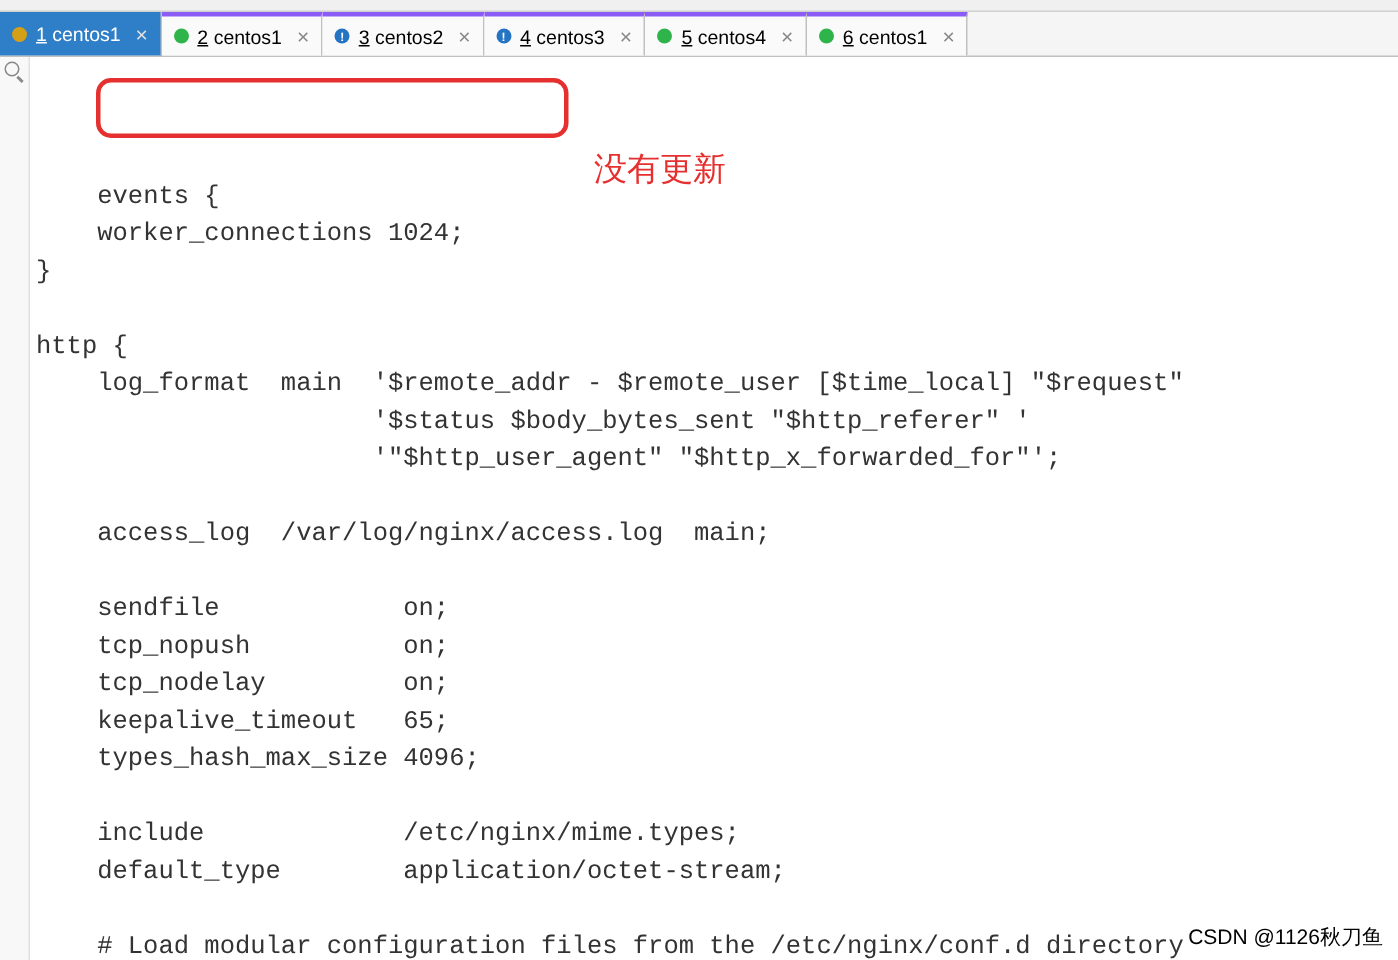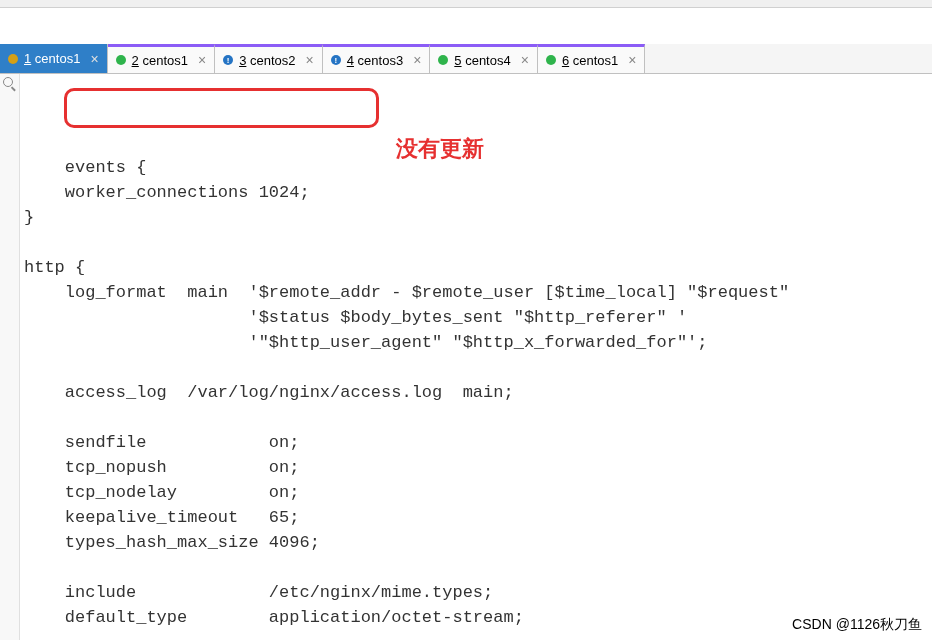--- a/index.html
+++ b/index.html
@@ -14,21 +14,20 @@
     .top-border {
       height: 8px;
       background: #f0f0f0;
       border-bottom: 1px solid #d0d0d0;
     }
     .tab-bar {
       display: flex;
       background: #f5f5f5;
       height: 30px;
       border-bottom: 1px solid #c0c0c0;
-      margin-top: 36px;
     }
     .tab {
       display: flex;
       align-items: center;
       padding: 0 8px;
       border-right: 1px solid #c0c0c0;
       border-top: 3px solid #8b5cf6;
       background: #fafafa;
       cursor: pointer;
       gap: 6px;
@@ -121,21 +120,20 @@
       border: 3px solid #e63030;
       border-radius: 10px;
       pointer-events: none;
     }
     .annotation {
       position: absolute;
       color: #e63030;
       font-family: "Microsoft YaHei", Arial, sans-serif;
       font-size: 22px;
       pointer-events: none;
-      font-weight: bold;
     }
     .watermark {
       position: absolute;
       right: 10px;
       bottom: 6px;
       color: #000000;
       font-size: 14px;
       font-family: Arial, sans-serif;
       pointer-events: none;
     }

